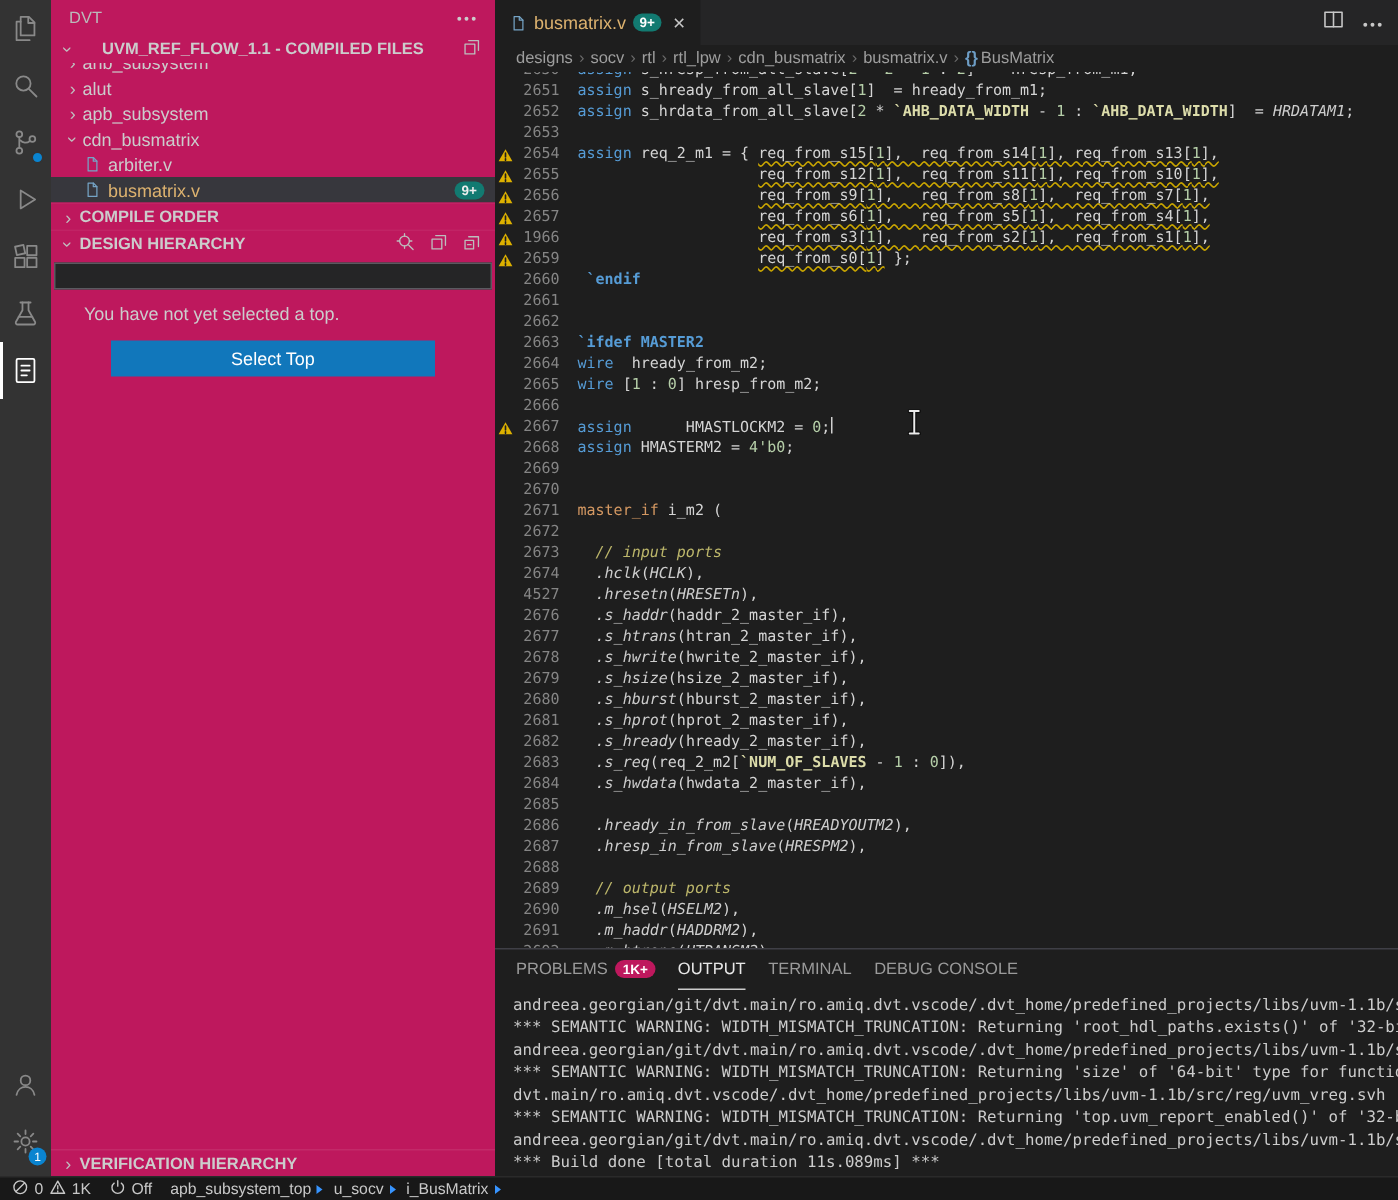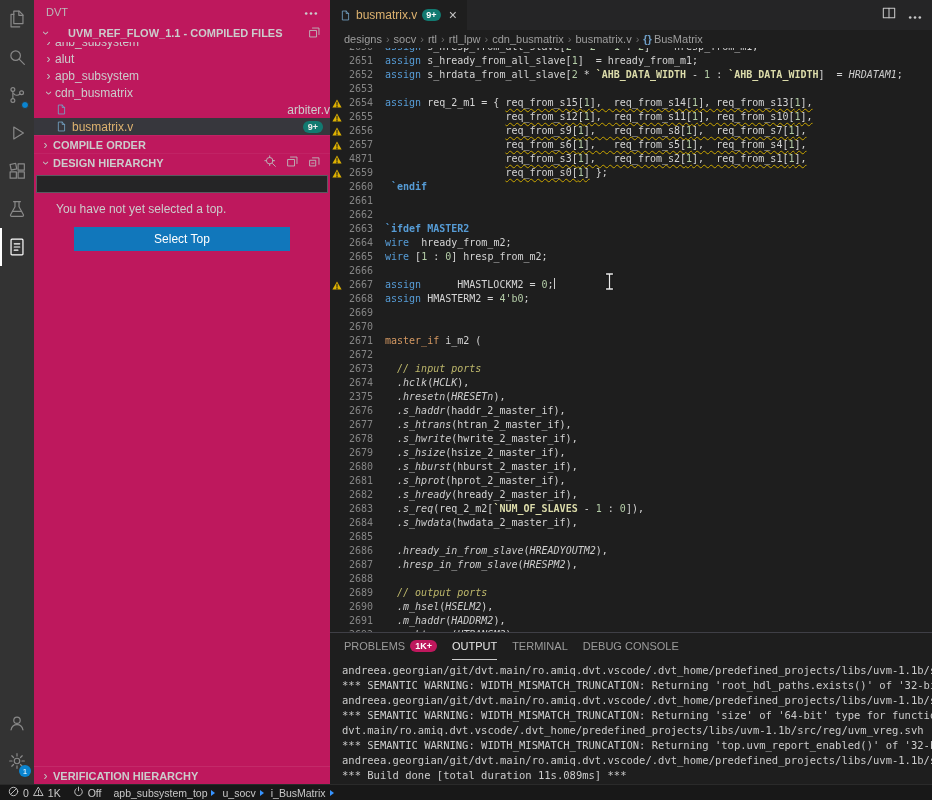--- a/index.html
+++ b/index.html
@@ -204,21 +204,21 @@
             <span class="tlabel">alut</span>
           </div>
           <div class="titem" style="padding-left: 8px;">
             <span class="tw">›</span>
             <span class="tlabel">apb_subsystem</span>
           </div>
           <div class="titem" style="padding-left: 8px;">
             <span class="tw open">›</span>
             <span class="tlabel">cdn_busmatrix</span>
           </div>
-          <div class="titem" style="padding-left: 22px; justify-content: space-between;">
+          <div class="titem" style="padding-left: 22px;">
             <span class="ficon">
               <svg viewBox="0 0 16 16">
                 <path d="M4 1.5h5l3.5 3.5v9.5H4z"></path>
                 <path d="M9 1.5V5h3.5"></path>
               </svg>
             </span>
             <span class="tlabel">arbiter.v</span>
           </div>
           <div class="titem sel" style="padding-left: 22px;">
             <span class="ficon">
@@ -328,21 +328,21 @@
                 <path d="M5 .5L9.6 8.5H.4z" fill="#ddb100" stroke="none"></path>
                 <path d="M5 3.1v2.5M5 6.9v1" stroke="#1e1e1e" stroke-width="1.1" fill="none"></path>
               </svg></span><span class="ln">2656</span><span class="txt"><span class="tk-d">                    </span><span class="tk-q">req_from_s9[</span><span class="tk-qn">1</span><span class="tk-q">],   req_from_s8[</span><span class="tk-qn">1</span><span class="tk-q">],  req_from_s7[</span><span class="tk-qn">1</span><span class="tk-q">],</span></span></div>
           <div class="cline"><span class="gut"><svg viewBox="0 0 10 9">
                 <path d="M5 .5L9.6 8.5H.4z" fill="#ddb100" stroke="none"></path>
                 <path d="M5 3.1v2.5M5 6.9v1" stroke="#1e1e1e" stroke-width="1.1" fill="none"></path>
               </svg></span><span class="ln">2657</span><span class="txt"><span class="tk-d">                    </span><span class="tk-q">req_from_s6[</span><span class="tk-qn">1</span><span class="tk-q">],   req_from_s5[</span><span class="tk-qn">1</span><span class="tk-q">],  req_from_s4[</span><span class="tk-qn">1</span><span class="tk-q">],</span></span></div>
           <div class="cline"><span class="gut"><svg viewBox="0 0 10 9">
                 <path d="M5 .5L9.6 8.5H.4z" fill="#ddb100" stroke="none"></path>
                 <path d="M5 3.1v2.5M5 6.9v1" stroke="#1e1e1e" stroke-width="1.1" fill="none"></path>
-              </svg></span><span class="ln">4871</span><span class="txt"><span class="tk-d">                    </span><span class="tk-q">req_from_s3[</span><span class="tk-qn">1</span><span class="tk-q">],   req_from_s2[</span><span class="tk-qn">1</span><span class="tk-q">],  req_from_s1[</span><span class="tk-qn">1</span><span class="tk-q">],</span></span></div>
+              </svg></span><span class="ln">1966</span><span class="txt"><span class="tk-d">                    </span><span class="tk-q">req_from_s3[</span><span class="tk-qn">1</span><span class="tk-q">],   req_from_s2[</span><span class="tk-qn">1</span><span class="tk-q">],  req_from_s1[</span><span class="tk-qn">1</span><span class="tk-q">],</span></span></div>
           <div class="cline"><span class="gut"><svg viewBox="0 0 10 9">
                 <path d="M5 .5L9.6 8.5H.4z" fill="#ddb100" stroke="none"></path>
                 <path d="M5 3.1v2.5M5 6.9v1" stroke="#1e1e1e" stroke-width="1.1" fill="none"></path>
               </svg></span><span class="ln">2659</span><span class="txt"><span class="tk-d">                    </span><span class="tk-q">req_from_s0[</span><span class="tk-qn">1</span><span class="tk-q">]</span><span class="tk-d"> };</span></span></div>
           <div class="cline"><span class="gut"></span><span class="ln">2660</span><span class="txt"><span class="tk-x"> `endif</span></span></div>
           <div class="cline"><span class="gut"></span><span class="ln">2661</span><span class="txt"></span></div>
           <div class="cline"><span class="gut"></span><span class="ln">2662</span><span class="txt"></span></div>
           <div class="cline"><span class="gut"></span><span class="ln">2663</span><span class="txt"><span class="tk-x">`ifdef MASTER2</span></span></div>
           <div class="cline"><span class="gut"></span><span class="ln">2664</span><span class="txt"><span class="tk-k">wire</span><span class="tk-d">  hready_from_m2;</span></span></div>
           <div class="cline"><span class="gut"></span><span class="ln">2665</span><span class="txt"><span class="tk-k">wire</span><span class="tk-d"> [</span><span class="tk-n">1</span><span class="tk-d"> : </span><span class="tk-n">0</span><span class="tk-d">] hresp_from_m2;</span></span></div>
@@ -351,21 +351,21 @@
                 <path d="M5 .5L9.6 8.5H.4z" fill="#ddb100" stroke="none"></path>
                 <path d="M5 3.1v2.5M5 6.9v1" stroke="#1e1e1e" stroke-width="1.1" fill="none"></path>
               </svg></span><span class="ln">2667</span><span class="txt"><span class="tk-k">assign</span><span class="tk-d">      HMASTLOCKM2 = </span><span class="tk-n">0</span><span class="tk-d">;</span><span class="caret"></span></span></div>
           <div class="cline"><span class="gut"></span><span class="ln">2668</span><span class="txt"><span class="tk-k">assign</span><span class="tk-d"> HMASTERM2 = </span><span class="tk-n">4'b0</span><span class="tk-d">;</span></span></div>
           <div class="cline"><span class="gut"></span><span class="ln">2669</span><span class="txt"></span></div>
           <div class="cline"><span class="gut"></span><span class="ln">2670</span><span class="txt"></span></div>
           <div class="cline"><span class="gut"></span><span class="ln">2671</span><span class="txt"><span class="tk-t">master_if</span><span class="tk-d"> i_m2 (</span></span></div>
           <div class="cline"><span class="gut"></span><span class="ln">2672</span><span class="txt"></span></div>
           <div class="cline"><span class="gut"></span><span class="ln">2673</span><span class="txt"><span class="tk-c">  // input ports</span></span></div>
           <div class="cline"><span class="gut"></span><span class="ln">2674</span><span class="txt"><span class="tk-p">  .hclk</span><span class="tk-d">(</span><span class="tk-p">HCLK</span><span class="tk-d">),</span></span></div>
-          <div class="cline"><span class="gut"></span><span class="ln">2375</span><span class="txt"><span class="tk-p">  .hresetn</span><span class="tk-d">(</span><span class="tk-p">HRESETn</span><span class="tk-d">),</span></span></div>
+          <div class="cline"><span class="gut"></span><span class="ln">4527</span><span class="txt"><span class="tk-p">  .hresetn</span><span class="tk-d">(</span><span class="tk-p">HRESETn</span><span class="tk-d">),</span></span></div>
           <div class="cline"><span class="gut"></span><span class="ln">2676</span><span class="txt"><span class="tk-p">  .s_haddr</span><span class="tk-d">(haddr_2_master_if),</span></span></div>
           <div class="cline"><span class="gut"></span><span class="ln">2677</span><span class="txt"><span class="tk-p">  .s_htrans</span><span class="tk-d">(htran_2_master_if),</span></span></div>
           <div class="cline"><span class="gut"></span><span class="ln">2678</span><span class="txt"><span class="tk-p">  .s_hwrite</span><span class="tk-d">(hwrite_2_master_if),</span></span></div>
           <div class="cline"><span class="gut"></span><span class="ln">2679</span><span class="txt"><span class="tk-p">  .s_hsize</span><span class="tk-d">(hsize_2_master_if),</span></span></div>
           <div class="cline"><span class="gut"></span><span class="ln">2680</span><span class="txt"><span class="tk-p">  .s_hburst</span><span class="tk-d">(hburst_2_master_if),</span></span></div>
           <div class="cline"><span class="gut"></span><span class="ln">2681</span><span class="txt"><span class="tk-p">  .s_hprot</span><span class="tk-d">(hprot_2_master_if),</span></span></div>
           <div class="cline"><span class="gut"></span><span class="ln">2682</span><span class="txt"><span class="tk-p">  .s_hready</span><span class="tk-d">(hready_2_master_if),</span></span></div>
           <div class="cline"><span class="gut"></span><span class="ln">2683</span><span class="txt"><span class="tk-p">  .s_req</span><span class="tk-d">(req_2_m2[</span><span class="tk-m">`NUM_OF_SLAVES</span><span class="tk-d"> - </span><span class="tk-n">1</span><span class="tk-d"> : </span><span class="tk-n">0</span><span class="tk-d">]),</span></span></div>
           <div class="cline"><span class="gut"></span><span class="ln">2684</span><span class="txt"><span class="tk-p">  .s_hwdata</span><span class="tk-d">(hwdata_2_master_if),</span></span></div>
           <div class="cline"><span class="gut"></span><span class="ln">2685</span><span class="txt"></span></div>

